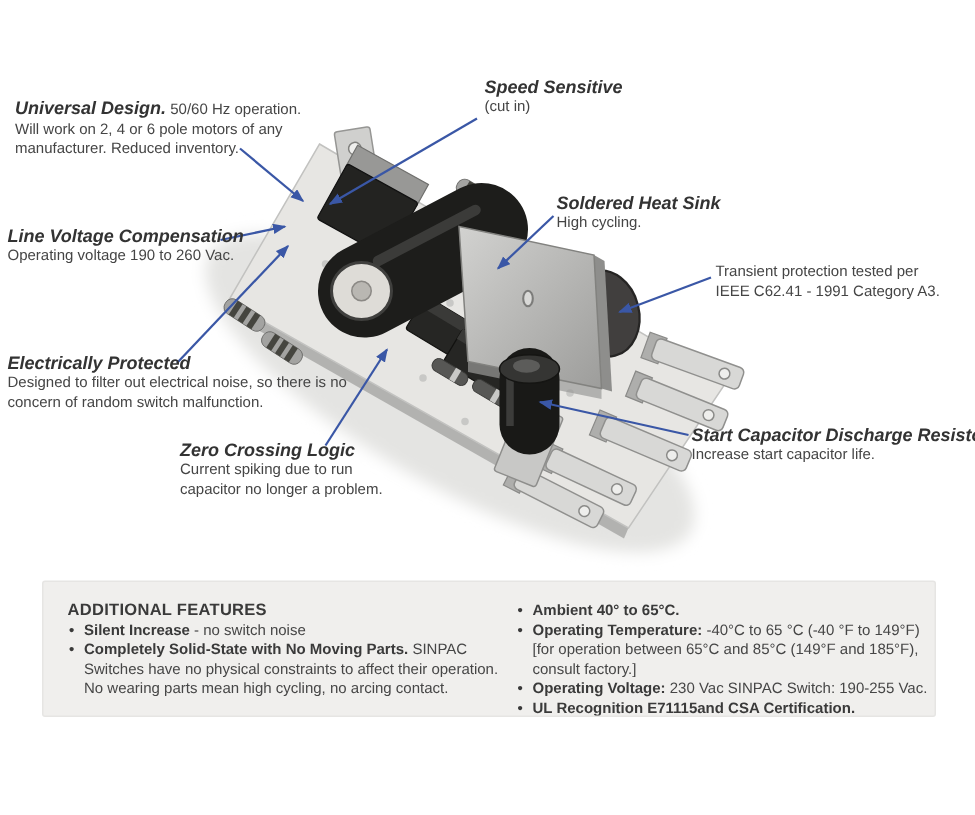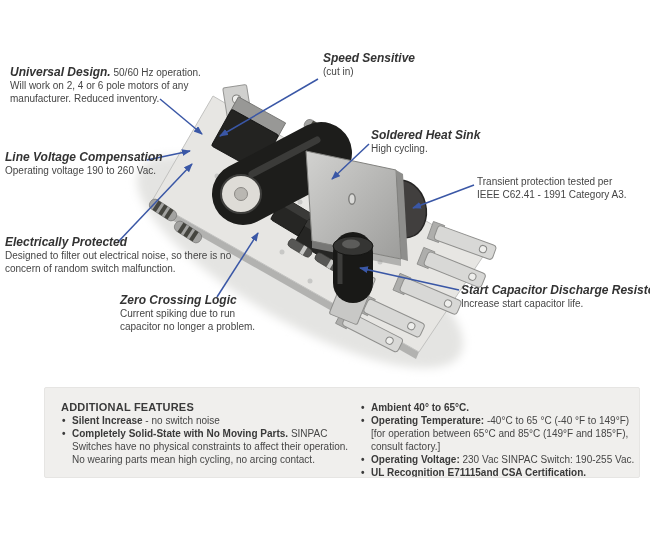--- a/index.html
+++ b/index.html
@@ -8,21 +8,21 @@
     font-family:"Liberation Sans", sans-serif;color:#3d3d3d;
   }
   .stage{position:absolute;left:0;top:0;width:650px;height:543px;}
   svg.photo{position:absolute;left:0;top:0;z-index:1;}
   .callout{position:absolute;z-index:2;font-size:10px;line-height:13px;color:#414141;}
   .ct{font-weight:bold;font-style:italic;font-size:12px;color:#333;}
   .ct.block{display:block;white-space:nowrap;}
   .cb{color:#454545;}
   .cb.block{display:block;}
   .features{
-    position:absolute;left:44px;top:387px;width:596px;height:91px;z-index:2;
+    position:absolute;left:28px;top:387px;width:596px;height:91px;z-index:2;
     background:#f0efed;border:1px solid #e6e5e3;border-radius:2px;box-sizing:border-box;
     font-size:10px;line-height:13px;color:#464646;overflow:hidden;
   }
   .fcol{position:absolute;top:13px;}
   .fcol.left{left:16px;width:296px;}
   .fcol.right{left:315px;width:277px;}
   .fheader{font-weight:bold;font-size:11px;color:#3a3a3a;letter-spacing:.2px;}
   .fitem{position:relative;padding-left:11px;}
   .fitem::before{content:"\2022";position:absolute;left:1px;top:0;font-weight:bold;color:#3a3a3a;}
   .flead{font-weight:bold;color:#3a3a3a;}

